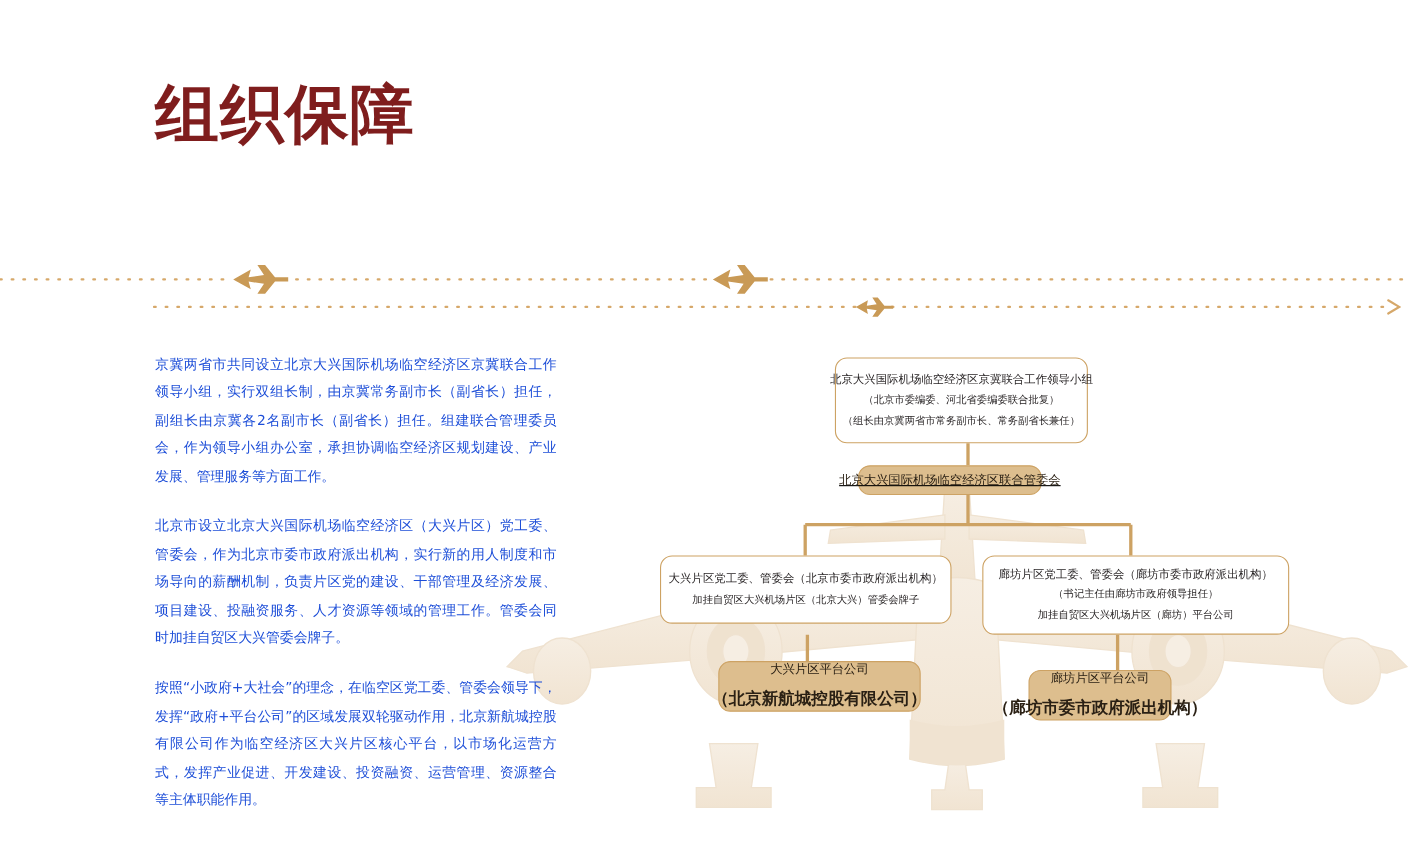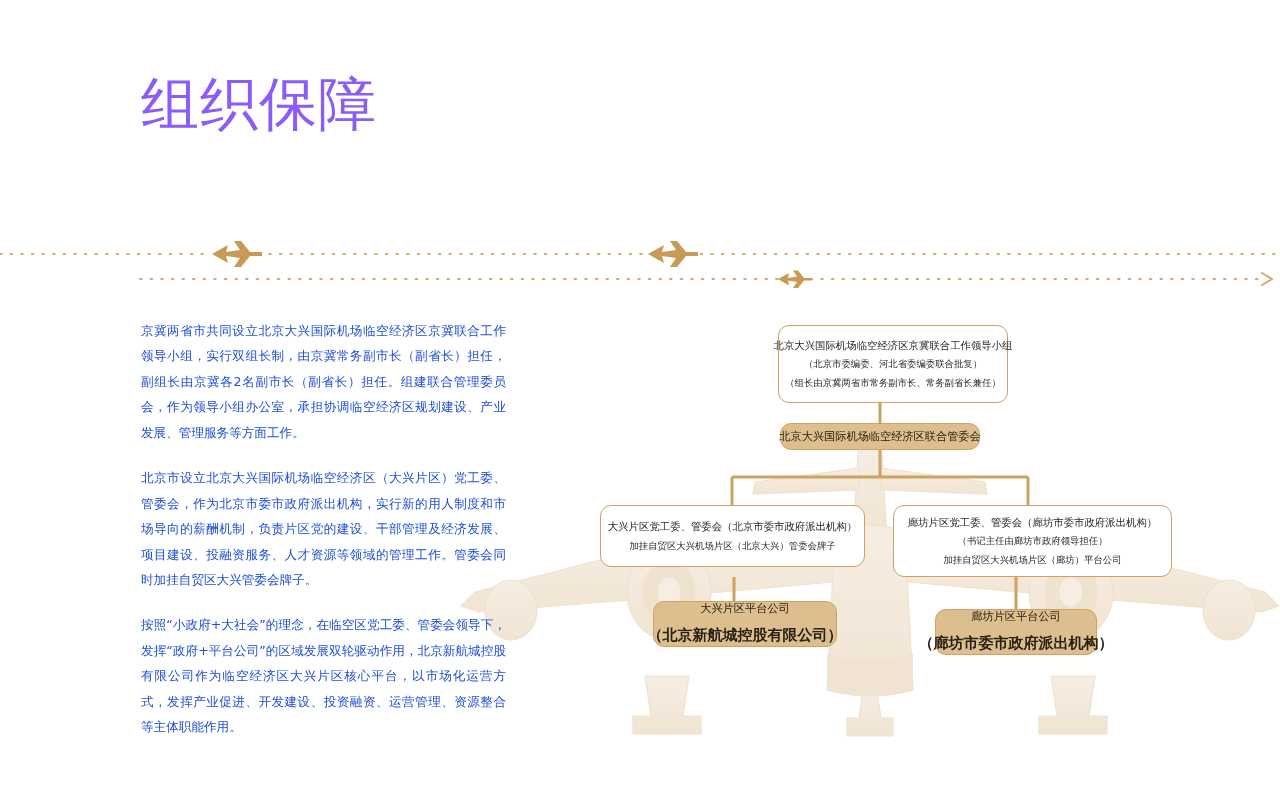--- a/index.html
+++ b/index.html
@@ -29,22 +29,22 @@
   #flight-paths {
     position: absolute; left: 0; top: 228px;
     width: 1280px; height: 80px;
     z-index: 1; pointer-events: none;
   }
 
   
   #heading { position: absolute; left: 141px; top: 74px; z-index: 4; }
   #title-cn {
     font-size: 58px;
-    font-weight: normal;
-    color: #8b5cf6;
+    font-weight: bold;
+    color: #7f1d1d;
     letter-spacing: 1px;
     line-height: 1.05;
     font-family: "DejaVu Sans", "Liberation Sans", sans-serif;
   }
   #title-en {
     margin-top: 12px;
     font-size: 27px;
     color: #1C5DA8;
     letter-spacing: 7.5px;
     font-weight: 400;
@@ -101,26 +101,26 @@
     background: #DDBE8E;
     border: 1.4px solid #CDA263;
   }
   .node .l1 { font-size: 10.4px; color: #231f20; line-height: 1.95; white-space: nowrap; }
   .node .l2,
   .node .l3 { font-size: 9.4px; color: #231f20; line-height: 2.0; white-space: nowrap; }
   .node.filled .l1 { font-size: 11.2px; color: #2a2014; }
   .node.filled .l2 { font-size: 15px; color: #2a2014; font-weight: bold; }
 
   
-  #node-leadgroup { left: 198px; top: 0px;   width: 230px; height: 78px; text-align: right; }
-  #node-joint     { left: 200px; top: 98px;  width: 200px; height: 27px;  }
+  #node-leadgroup { left: 179px; top: 0px;   width: 230px; height: 78px; text-align: right; }
+  #node-joint     { left: 200px; top: 98px;  width: 167px; height: 27px; text-decoration: underline;  }
   #node-daxing    { left: 20px;  top: 180px; width: 265px; height: 62px; }
   #node-langfang  { left: 313px; top: 180px; width: 279px; height: 72px; }
   #node-dx-plat   { left: 73px;  top: 276px; width: 184px; height: 46px; }
-  #node-lf-plat   { left: 355px; top: 284px; width: 162px; height: 46px; }
+  #node-lf-plat   { left: 355px; top: 284px; width: 130px; height: 46px; }
 </style>
 </head>
 <body>
 
 <div id="page">
 
   <svg id="plane-watermark" viewBox="0 0 830 300">
     <defs>
       <linearGradient id="wmg" x1="0" y1="0" x2="0" y2="1">
         <stop offset="0" stop-color="#F6EEE3"></stop>

